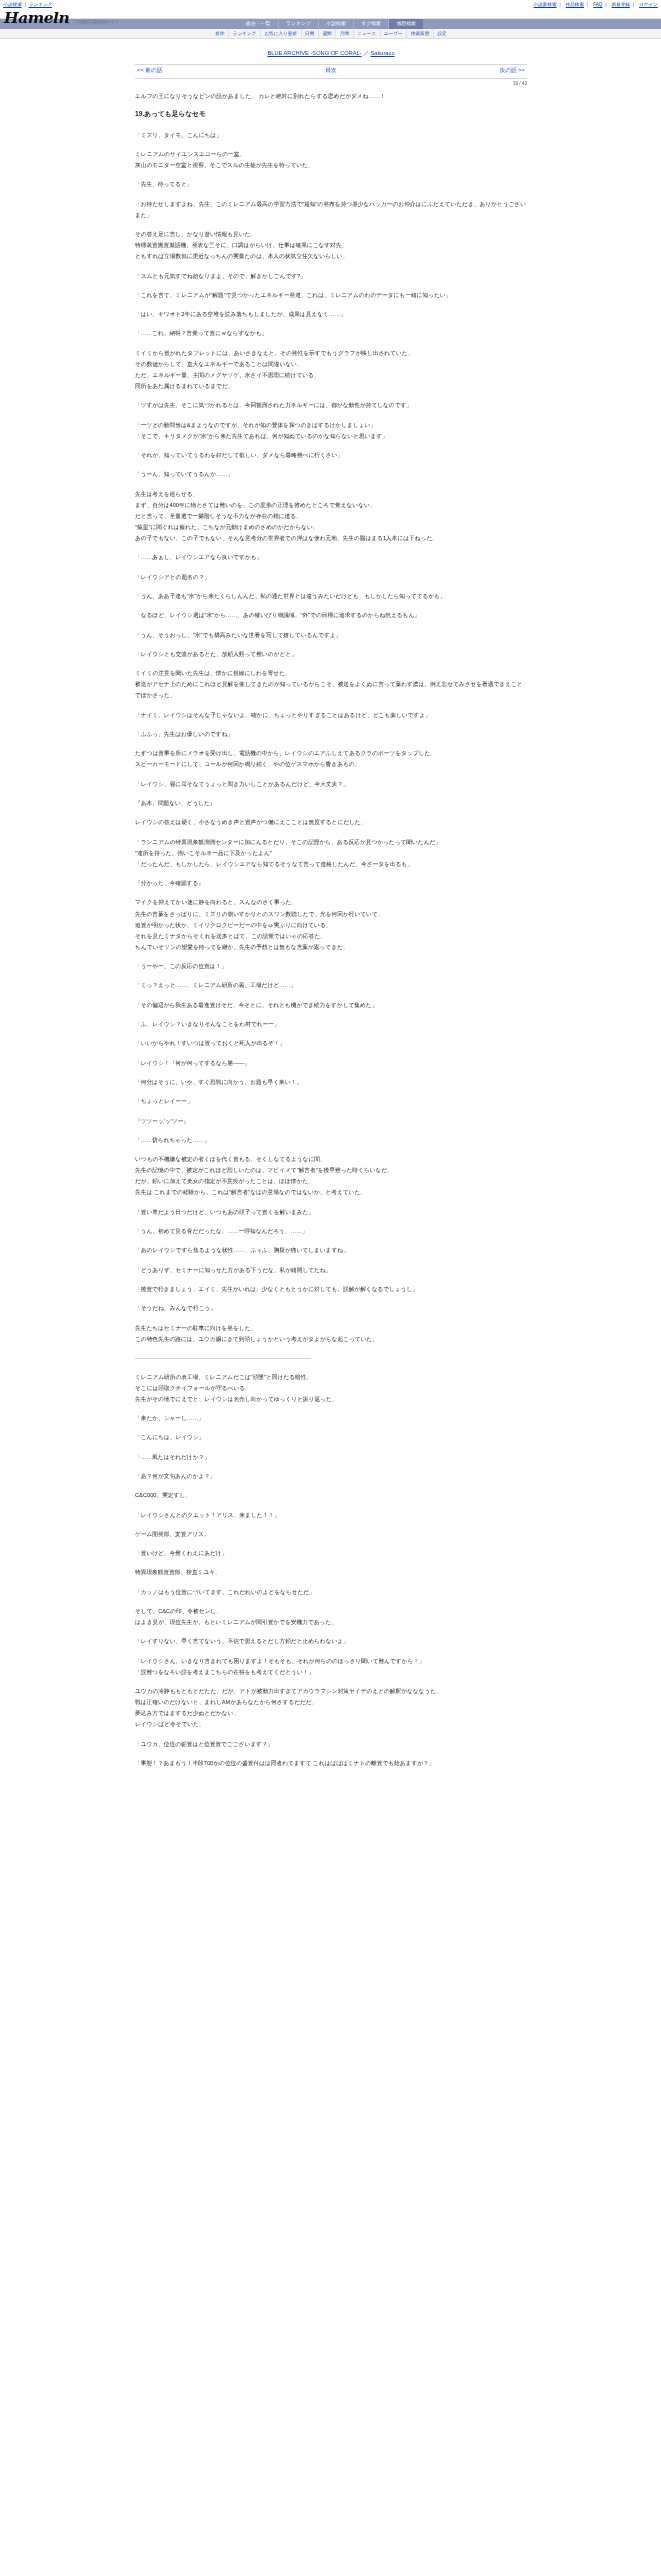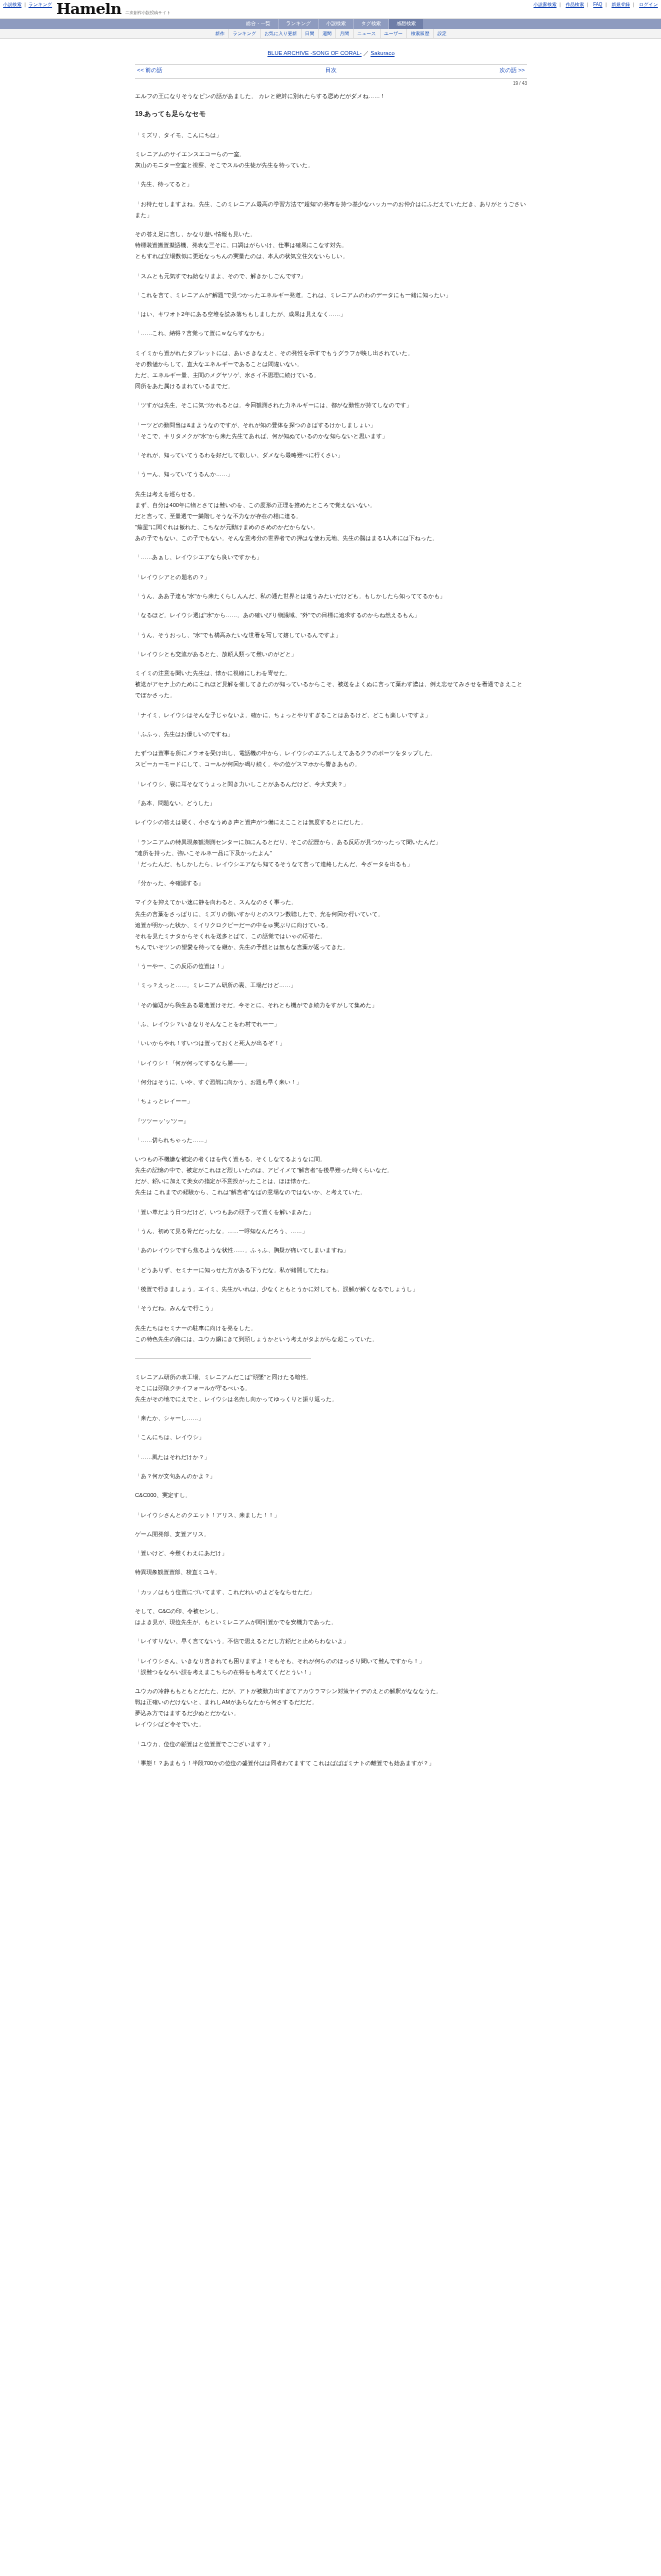--- a/index.html
+++ b/index.html
@@ -72,21 +72,21 @@
   .ts{text-align:right;font-size:4.6px;color:#555;margin-bottom:5.2px;}
   .topnote{font-size:5.7px;line-height:1.9;margin:2.1px 0 9.3px;}
   .chapter-title{font-size:6.7px;font-weight:bold;margin:5.2px 0 10.3px;}
   p.l{font-size:5.7px;line-height:1.95;margin:0 0 8.2px;}
   .hr{border:none;border-top:0.5px solid #cfcfcf;width:45%;margin:13.4px 0 12.4px;}
 </style>
 </head>
 <body>
 
 <div class="top-bar">
-  <div style="display:flex;flex-direction:row;">
+  <div style="display:flex;flex-direction:column;font-style:italic;">
     <div class="top-left">
       <a href="#">小説検索</a>
       <span>｜</span>
       <a href="#">ランキング</a>
     </div>
     <div class="brand-wrap">
       <div class="brand">Hameln</div>
       <div class="brand-sub">二次創作小説投稿サイト</div>
     </div>
   </div>

